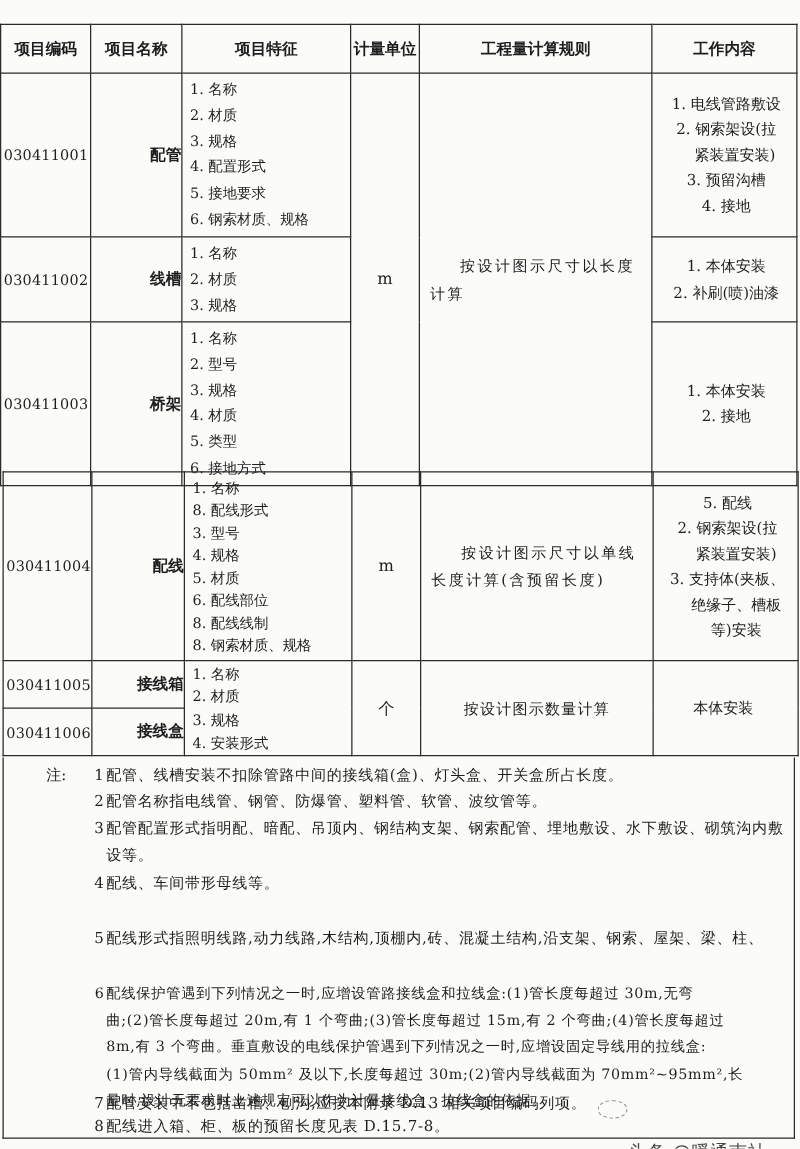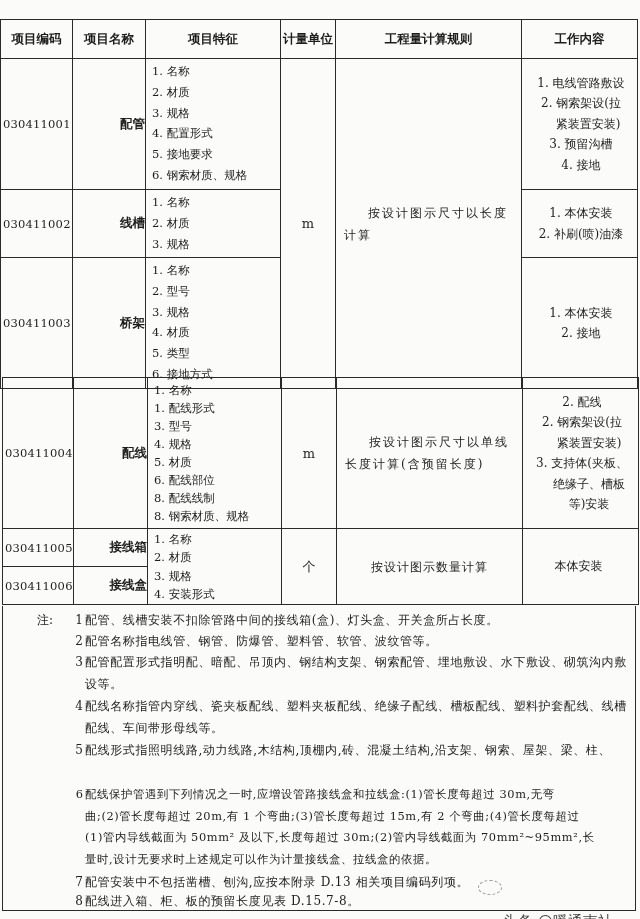--- a/index.html
+++ b/index.html
@@ -114,34 +114,34 @@
     <col style="width:55px">
       <col style="width:186px">
       <col style="width:116px">
   </colgroup>
   <tbody>
       <tr style="height:151px">
     <td class="code">030411004</td>
     <td class="name">配线</td>
     <td class="feat" style="line-height:18px;padding-top:3px">
       <div>1. 名称</div>
-      <div>1. 配线形式</div>
+      <div>8. 配线形式</div>
       <div>3. 型号</div>
       <div>4. 规格</div>
       <div>5. 材质</div>
       <div>6. 配线部位</div>
       <div>8. 配线线制</div>
       <div>8. 钢索材质、规格</div>
     </td>
     <td class="unit">m</td>
     <td class="rule">
       <span class="ind">按设计图示尺寸以单线长度计算(含预留长度)</span>
     </td>
     <td class="work">
-      <div>2. 配线</div>
+      <div>5. 配线</div>
       <div>2. 钢索架设(拉</div>
       <div class="wrap2">紧装置安装)</div>
       <div>3. 支持体(夹板、</div>
       <div class="wrap2">绝缘子、槽板</div>
       <div class="wrap2">等)安装</div>
     </td>
   </tr>
   <tr style="height:38px">
     <td class="code">030411005</td>
     <td class="name">接线箱</td>
@@ -176,31 +176,31 @@
     <span class="num">2</span>
     <div class="txt">配管名称指电线管、钢管、防爆管、塑料管、软管、波纹管等。</div>
   </div>
   <div class="note" style="left:82px;top:46px">
     <span class="num">3</span>
     <div class="txt">配管配置形式指明配、暗配、吊顶内、钢结构支架、钢索配管、埋地敷设、水下敷设、砌筑沟内敷</div>
     <div class="txt">设等。</div>
   </div>
   <div class="note" style="left:82px;top:90px">
     <span class="num">4</span>
-    <div class="txt">配线名称指管内穿线、瓷夹板配线、塑料夹板配线、绝缘子配线、槽板配线、塑料护套配线、线槽</div>
     <div class="txt">配线、车间带形母线等。</div>
   </div>
   <div class="note" style="left:82px;top:134px">
     <span class="num">5</span>
     <div class="txt">配线形式指照明线路,动力线路,木结构,顶棚内,砖、混凝土结构,沿支架、钢索、屋架、梁、柱、</div>
   </div>
   <div class="note" style="left:82px;top:178px;font-size:11.4px">
     <span class="num">6</span>
     <div class="txt">配线保护管遇到下列情况之一时,应增设管路接线盒和拉线盒:(1)管长度每超过 30m,无弯</div>
     <div class="txt">曲;(2)管长度每超过 20m,有 1 个弯曲;(3)管长度每超过 15m,有 2 个弯曲;(4)管长度每超过</div>
+    <div class="txt">8m,有 3 个弯曲。垂直敷设的电线保护管遇到下列情况之一时,应增设固定导线用的拉线盒:</div>
     <div class="txt">(1)管内导线截面为 50mm² 及以下,长度每超过 30m;(2)管内导线截面为 70mm²~95mm²,长</div>
     <div class="txt">量时,设计无要求时上述规定可以作为计量接线盒、拉线盒的依据。</div>
   </div>
   <div class="note" style="left:82px;top:266px;line-height:20px">
     <span class="num">7</span>
     <div class="txt">配管安装中不包括凿槽、刨沟,应按本附录 D.13 相关项目编码列项。</div>
   </div>
   <div class="note" style="left:82px;top:285px;line-height:20px">
     <span class="num">8</span>
     <div class="txt">配线进入箱、柜、板的预留长度见表 D.15.7-8。</div>

